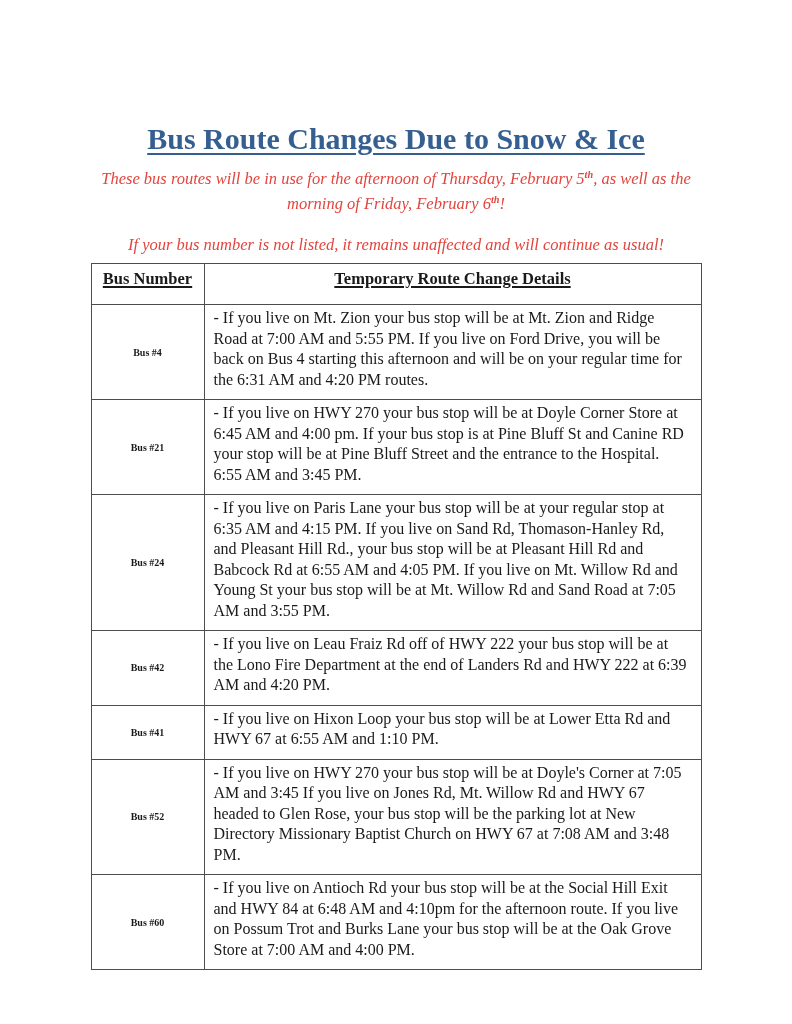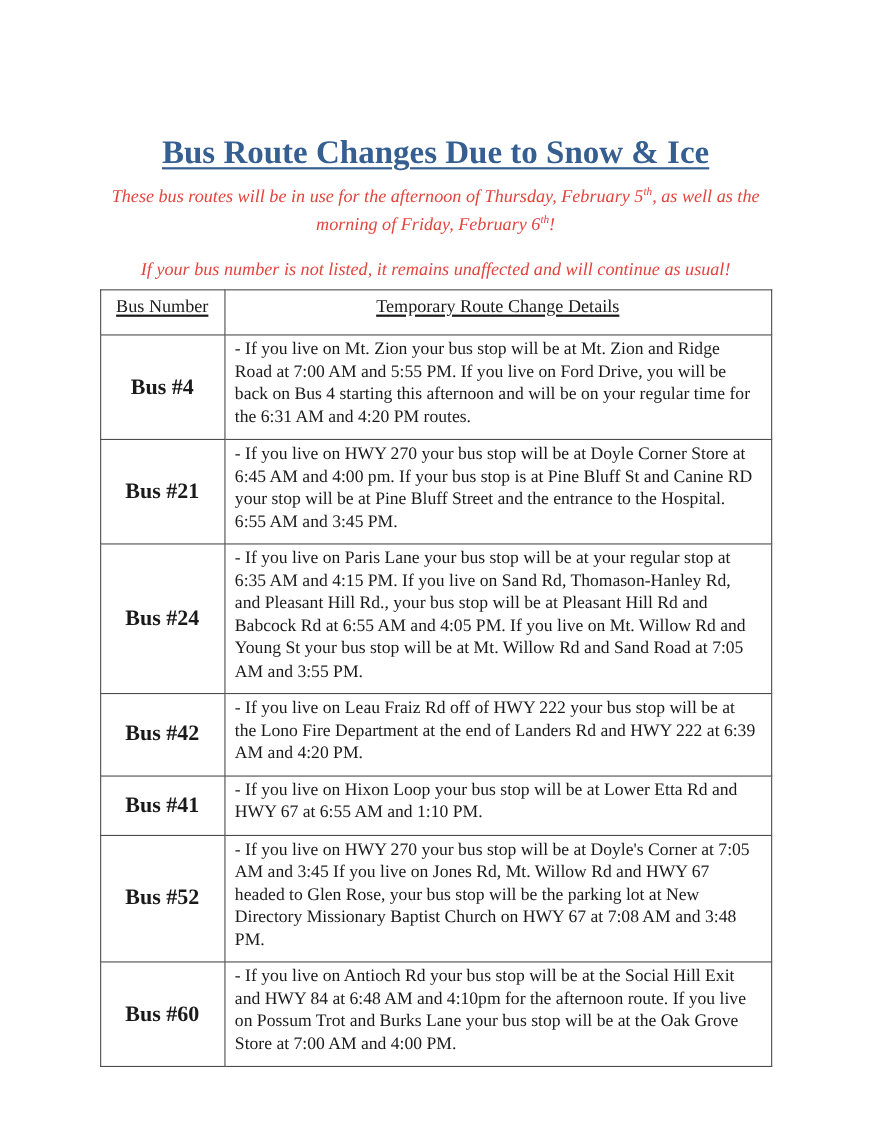--- a/index.html
+++ b/index.html
@@ -35,54 +35,55 @@
     font-style: italic;
     text-align: center;
     font-size: 16.5px;
     line-height: 25px;
     margin: 10px auto 0 auto;
     max-width: 614px;
   }
   .notice sup {
     font-size: 0.62em;
     line-height: 0;
+    font-weight: bold;
   }
   .notice.second {
     margin-top: 16px;
     max-width: 680px;
     text-align: center;
   }
   table.routes {
     border-collapse: collapse;
     margin: 6px auto 0 auto;
     width: 610px;
     table-layout: fixed;
   }
   table.routes col.c-bus   { width: 113px; }
   table.routes col.c-det   { width: 497px; }
   table.routes th, table.routes td {
     border: 1px solid #4d4d4d;
   }
   table.routes th {
     font-size: 16.5px;
-    font-weight: normal;
+    font-weight: bold;
     text-align: center;
     vertical-align: top;
     padding: 5px 4px 15px 4px;
   }
   table.routes th .underlined {
     text-decoration: underline;
     text-decoration-thickness: 1.5px;
     text-underline-offset: 2px;
   }
   td.bus {
     text-align: center;
     vertical-align: middle;
     font-weight: bold;
-    font-size: 20px;
+    font-size: 10px;
     padding: 10px;
   }
   td.details {
     font-size: 16px;
     line-height: 20.5px;
     vertical-align: top;
     padding: 3px 10px 9px 9px;
   }
 </style>
 </head>

